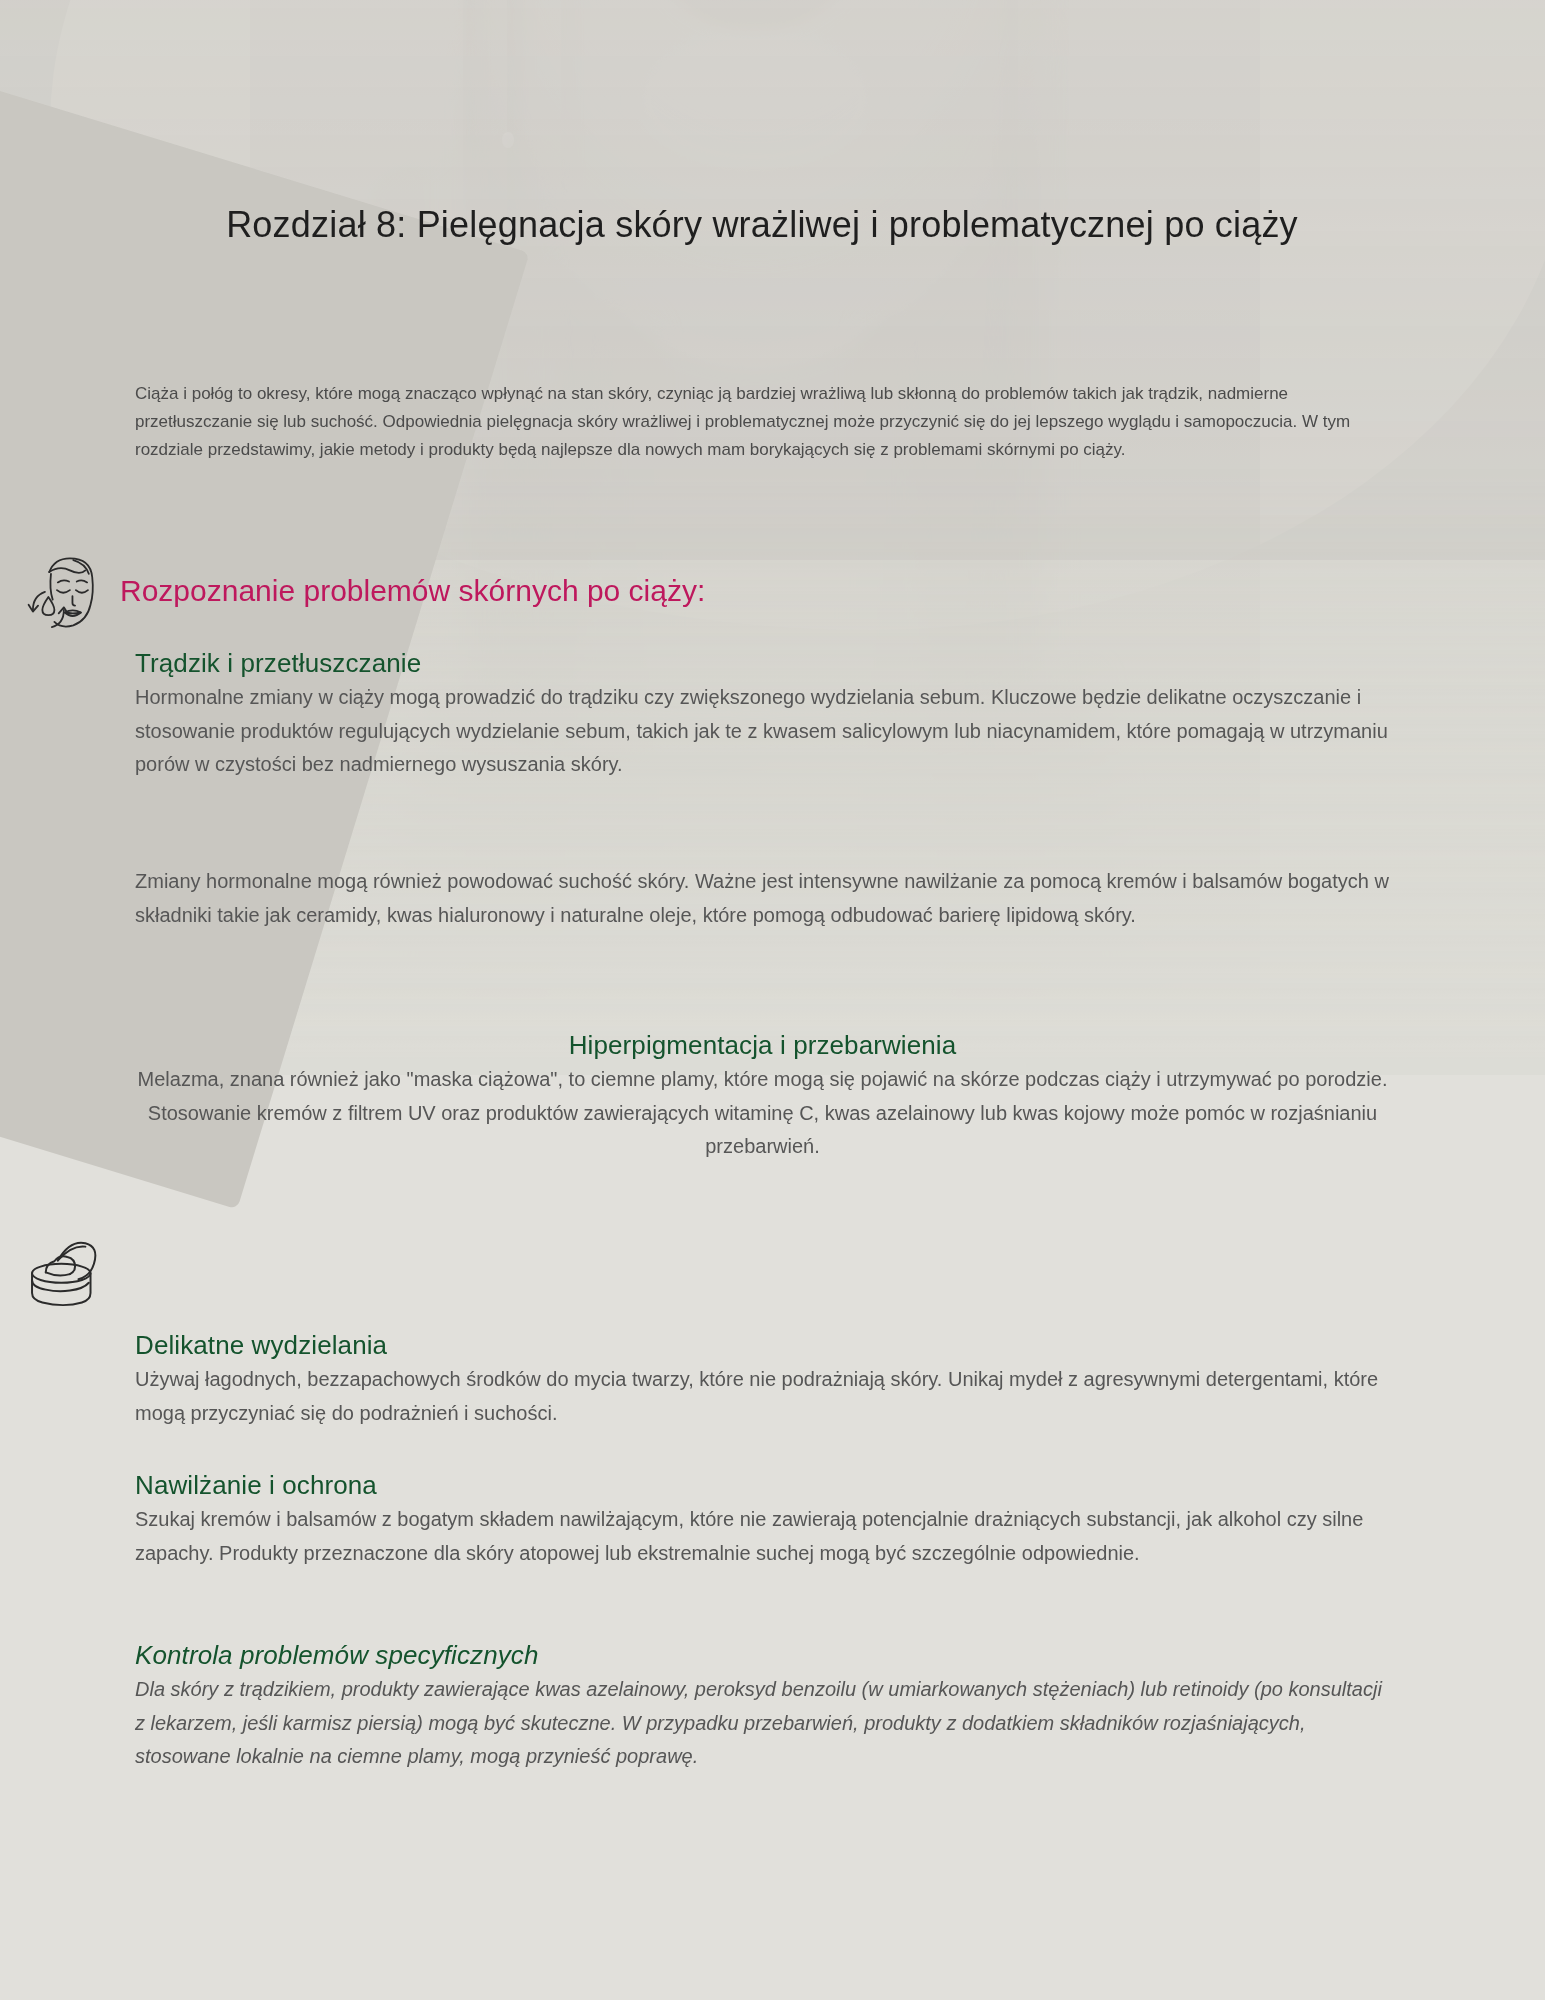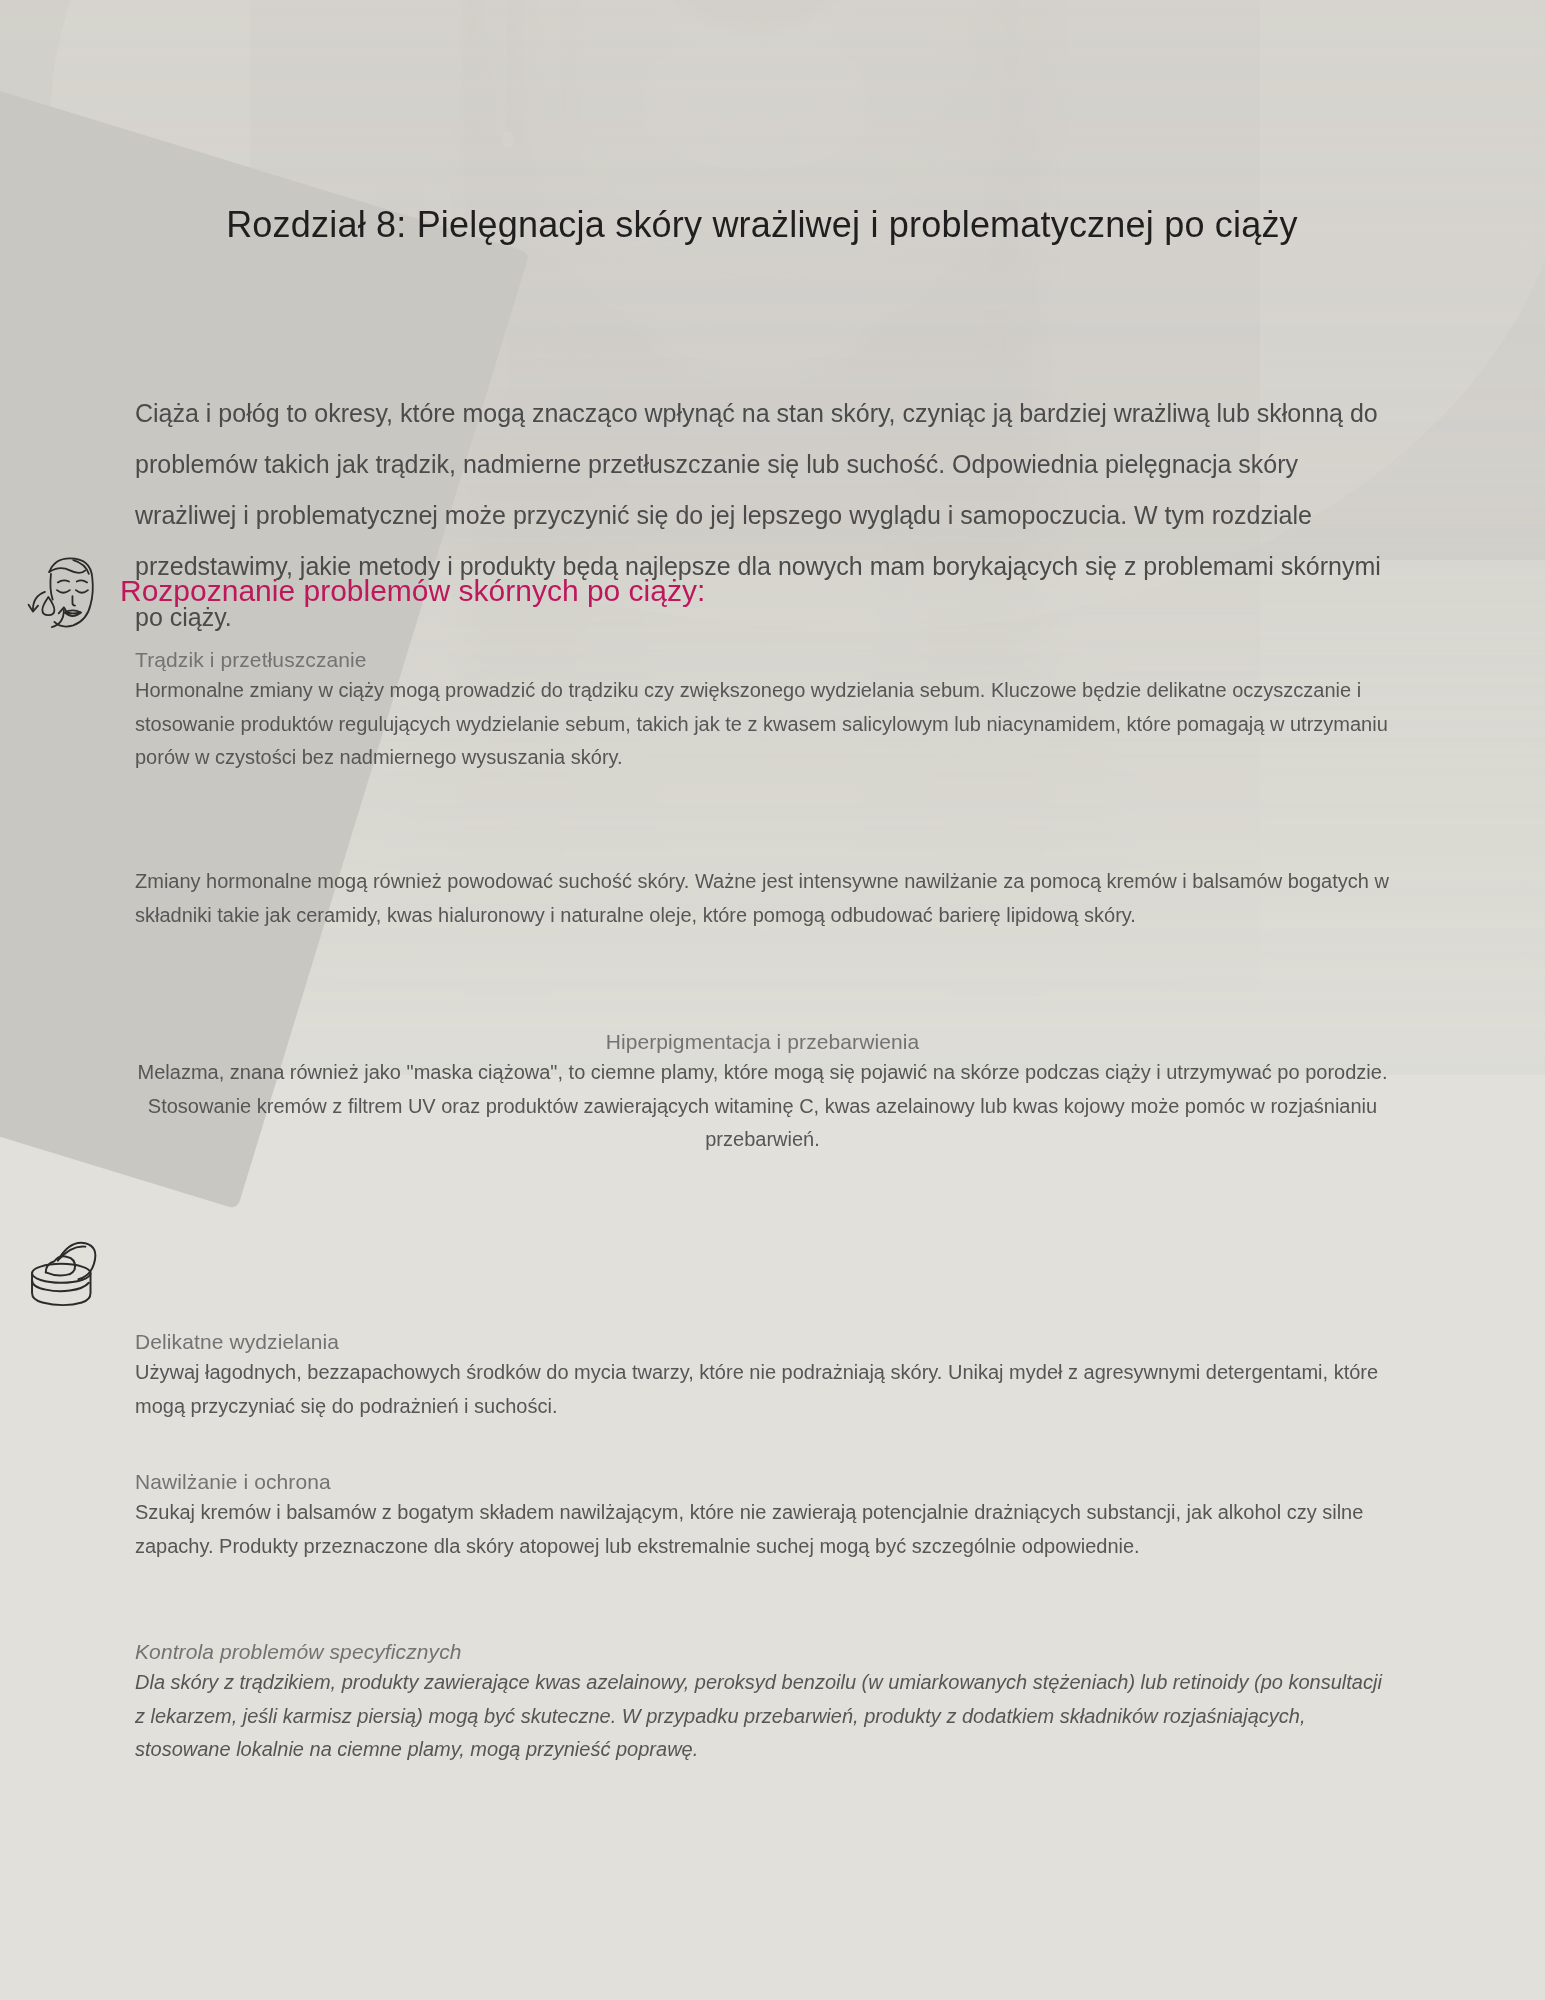--- a/index.html
+++ b/index.html
@@ -113,22 +113,22 @@
     letter-spacing: 0.2px;
     padding: 0 120px;
     box-sizing: border-box;
   }
 
   .intro {
     position: absolute;
     left: 135px;
     top: 363px;
     width: 1255px;
-    font-size: 25px;
-    line-height: 51px;
+    font-size: 17px;
+    line-height: 28px;
     color: #4b4b4b;
     font-weight: 400;
   }
 
   
   .section-head {
     position: absolute;
     display: flex;
     align-items: center;
     gap: 14px;
@@ -152,23 +152,23 @@
   #sec-2 { top: 1226px; }
 
   
   .sub {
     position: absolute;
     left: 135px;
     width: 1255px;
   }
   .sub h3 {
     margin: 0 0 2px 0;
-    font-size: 21px;
-    font-weight: 400;
-    color: #737373;
+    font-size: 26px;
+    font-weight: 400;
+    color: #14532d;
     letter-spacing: 0.1px;
   }
   .sub p {
     margin: 0;
     font-size: 20px;
     line-height: 33.5px;
     color: #565656;
     font-weight: 400;
   }
 

